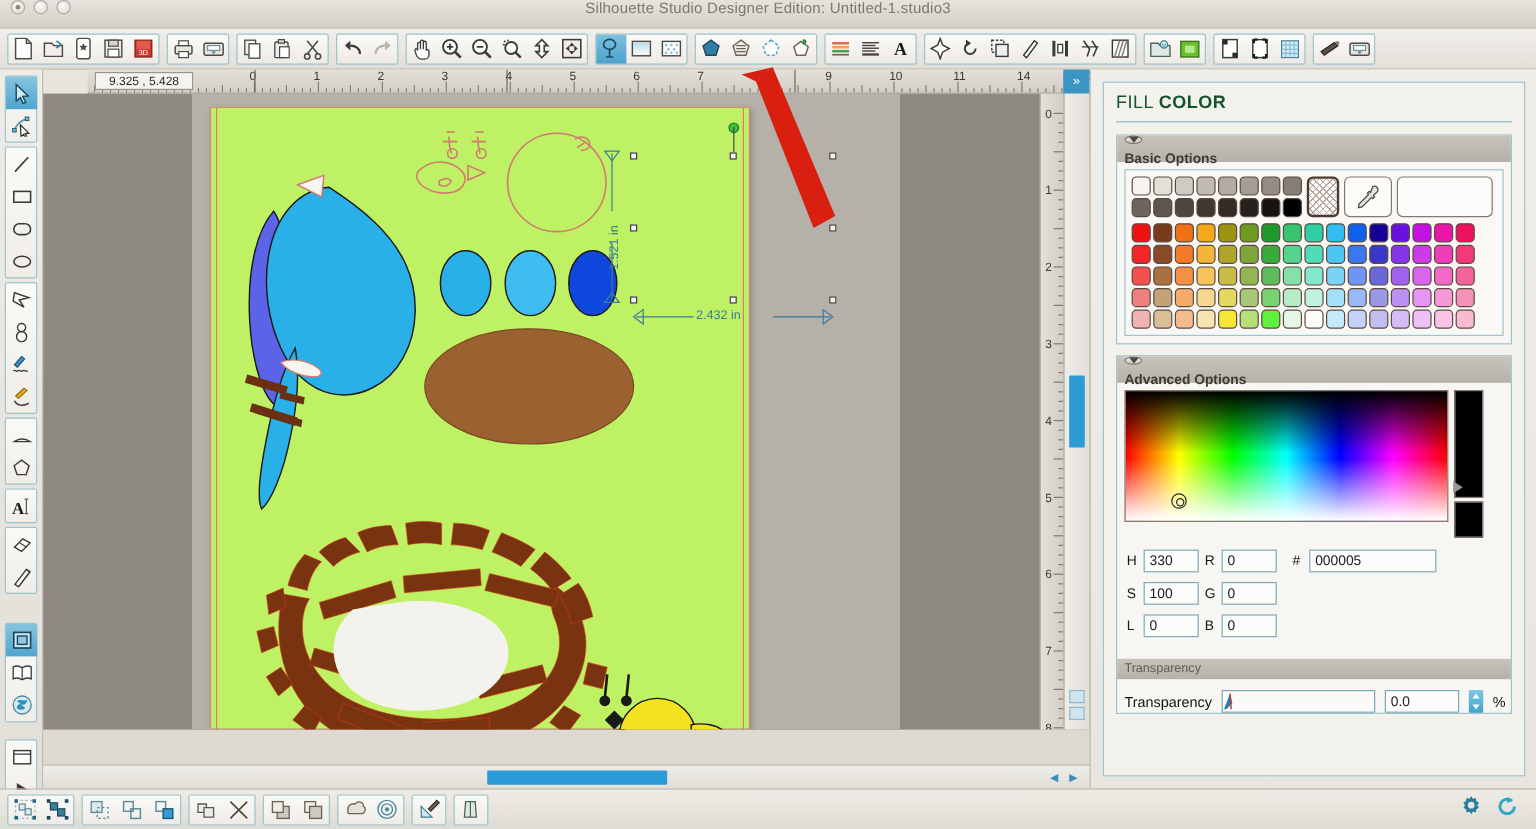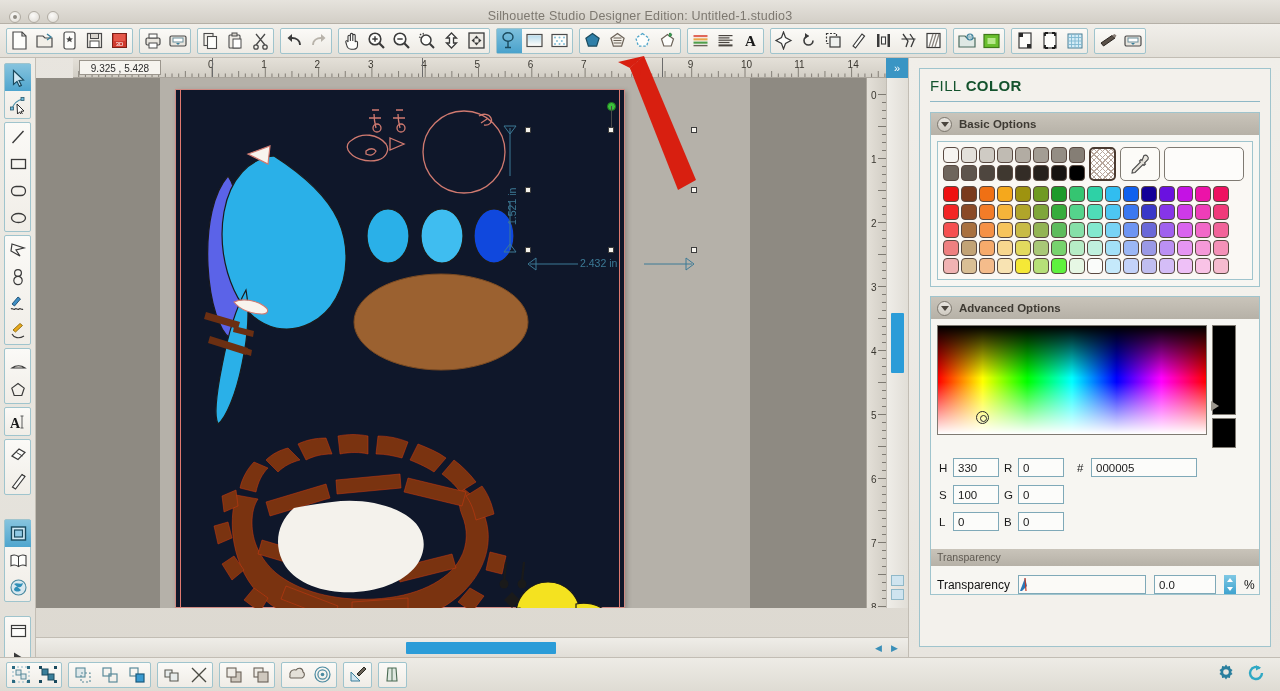--- a/index.html
+++ b/index.html
@@ -14,21 +14,21 @@
     position: relative;
     width: 1280px; height: 691px;
     background: linear-gradient(#e9e6e0, #dcd8d0);
   }
 
   
   .titlebar {
     position: absolute; left: 0; top: 0; width: 1280px; height: 24px;
     background: linear-gradient(#e6e3dd, #d3cfc7);
     border-bottom: 1px solid #b5b0a7;
-    display: flex; align-items: flex-end;
+    display: flex; align-items: flex-start;
   }
   .traffic { display: flex; gap: 7px; margin-left: 9px; }
   .tl-dot {
     width: 12px; height: 12px; border-radius: 50%;
     background: radial-gradient(circle at 40% 35%, #fbfaf8, #ddd9d2);
     border: 1px solid #b0aba2;
   }
   .tl-dot.first::after {
     content: ""; display: block; width: 4px; height: 4px; border-radius: 50%;
     background: #8e8a82; margin: 3px auto 0;
@@ -96,21 +96,21 @@
   .canvasarea {
     position: absolute; left: 36px; top: 78px; width: 872px; height: 530px;
     background: #8e8a82; overflow: hidden;
   }
   .cutmat {
     position: absolute; left: 124px; top: 0px; width: 590px; height: 530px;
     background: #b5b1a9;
   }
   .page {
     position: absolute; left: 139px; top: 11px; width: 450px; height: 519px;
-    background: #0f172a; border: 1px solid #d08a82;
+    background: #bef264; border: 1px solid #d08a82;
     box-shadow: 2px 2px 5px rgba(0,0,0,.22);
   }
   .pageredline { position: absolute; background: #e07a70; }
 
   
   .art { position: absolute; left: 0; top: 0; width: 450px; height: 519px; }
 
   
   .selbox { position: absolute; left: 352px; top: 40px; width: 165px; height: 120px; }
   .handle {
@@ -173,22 +173,22 @@
     padding: 8px 10px;
   }
   .panel-title {
     font-size: 15px; color: #14532d; letter-spacing: .4px;
     padding-bottom: 7px; border-bottom: 1px solid #8fb8c6; margin-bottom: 10px;
   }
   .panel-title b { font-weight: bold; }
   .sect { border: 1px solid #9fc4cd; margin-bottom: 9px; background: #f7f6f2; }
   .sect-head {
     height: 22px; background: linear-gradient(#c9c4ba,#b6b1a7);
-    display: flex; align-items: center; gap: 7px; padding-left: 6px;
-    font-size: 11.5px; color: #3e3a33; font-weight: bold;
+    display: flex; align-items: flex-start; gap: 7px; padding-left: 6px;
+    font-size: 11.5px; color: #3e3a33; font-weight: bold; flex-direction: column;
   }
   .disc {
     width: 15px; height: 15px; border-radius: 50%;
     background: linear-gradient(#e8e5df,#cfcac1); border: 1px solid #7c776e;
     display: flex; align-items: center; justify-content: center;
   }
   .disc i {
     display: block; width: 0; height: 0;
     border-left: 4px solid transparent; border-right: 4px solid transparent;
     border-top: 5px solid #4a453e;

